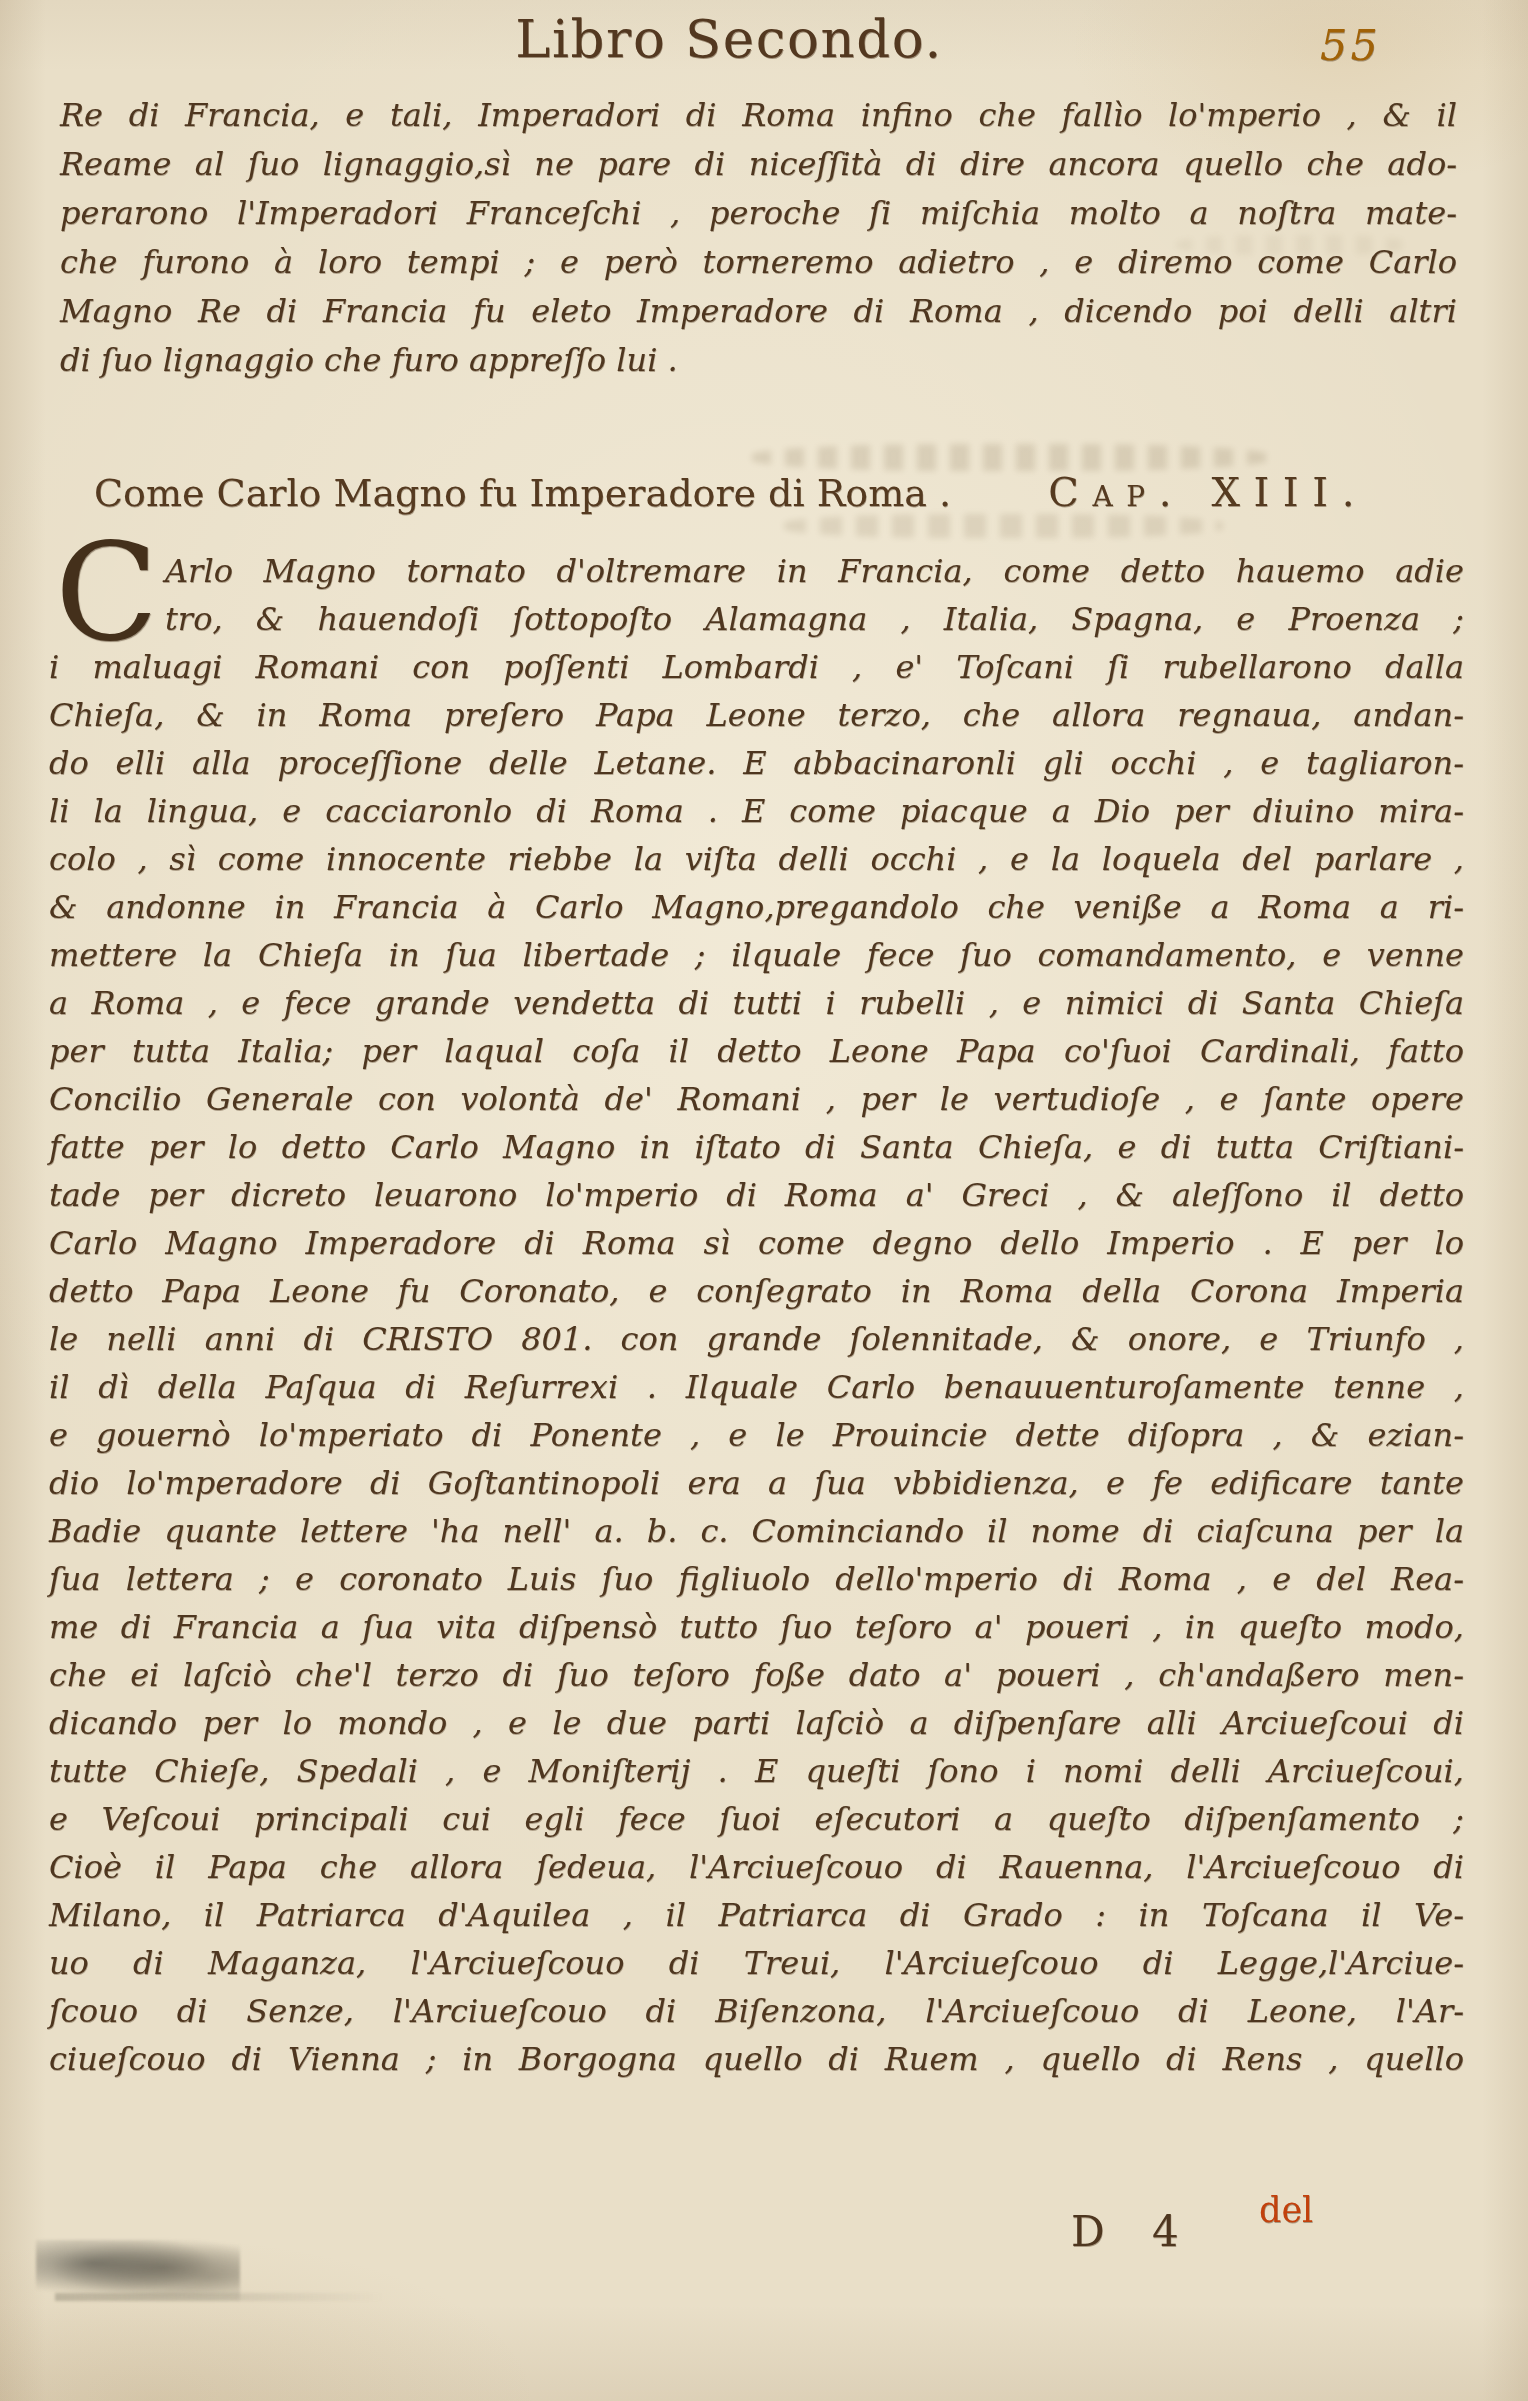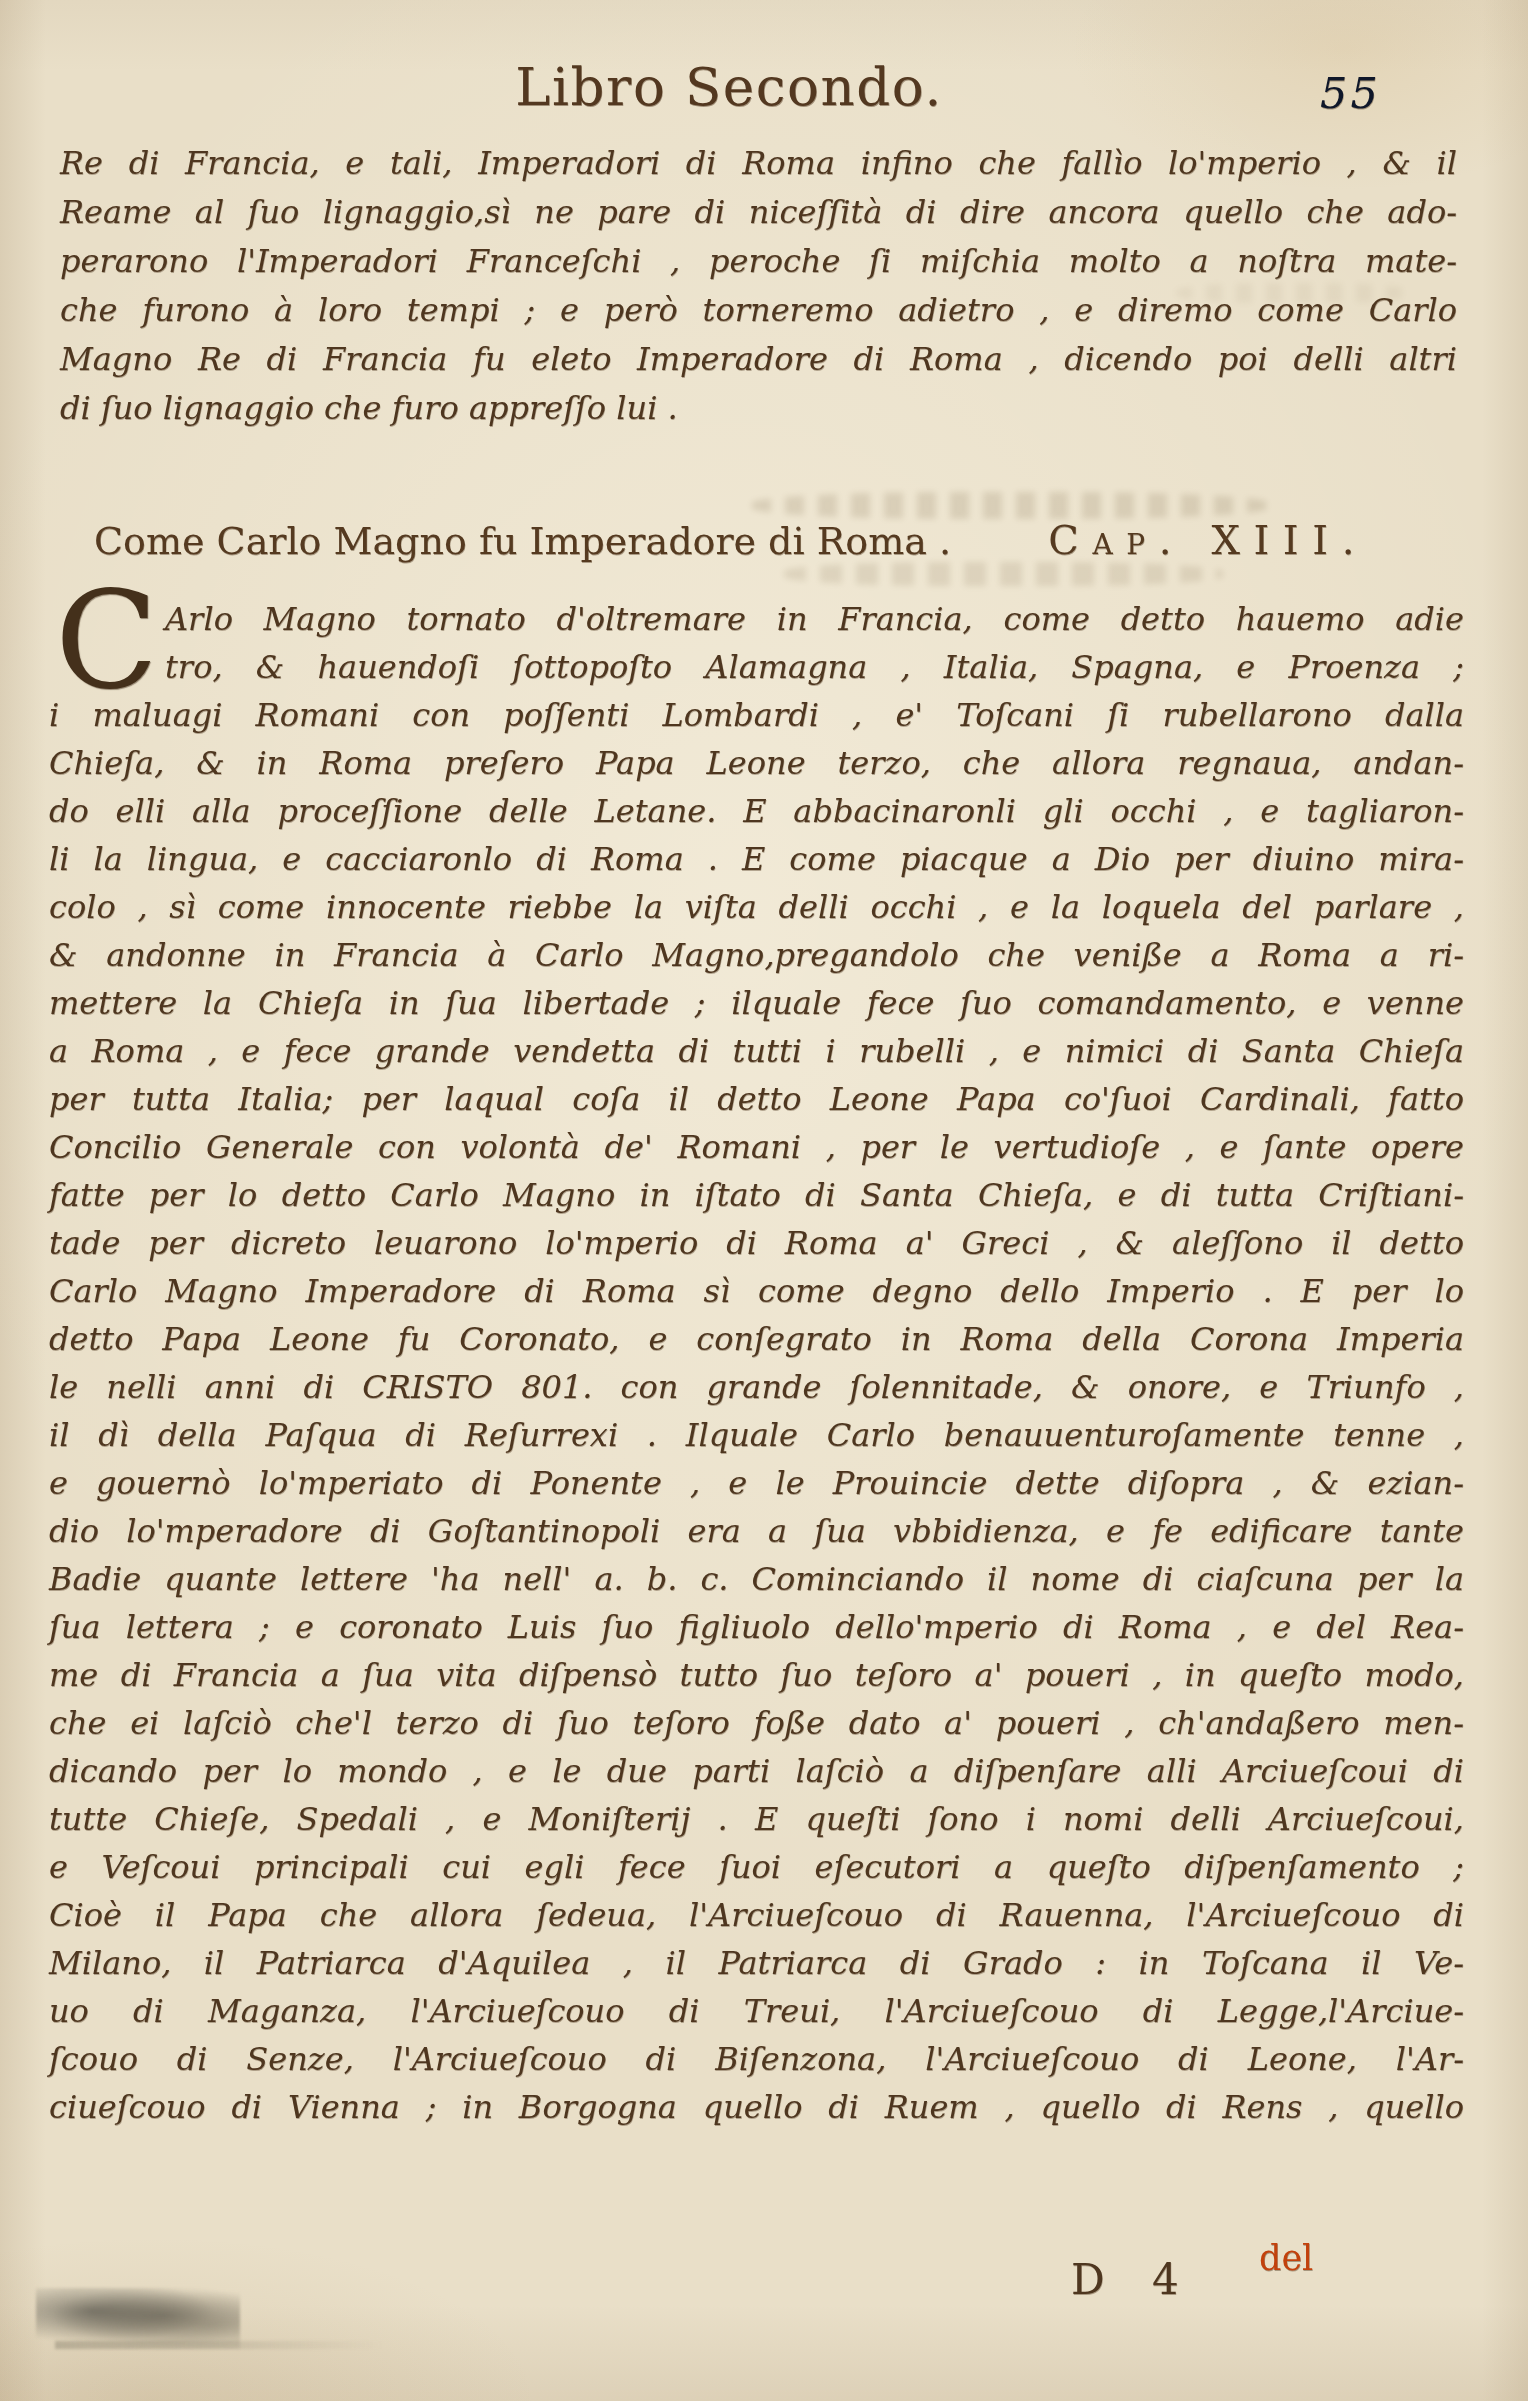--- a/index.html
+++ b/index.html
@@ -10,32 +10,32 @@
     font-family:"DejaVu Serif","Liberation Serif",serif;
     background-color:#e9dfc8;
     background-image:
       radial-gradient(ellipse 1097px 1411px at 48% 38%, rgba(255,251,238,.38), rgba(255,251,238,0) 75%),
       radial-gradient(ellipse 392px 204px at 88% 2%, rgba(196,158,96,.16), transparent 70%),
       radial-gradient(ellipse 549px 235px at 10% 100%, rgba(160,130,80,.14), transparent 70%),
       linear-gradient(90deg, rgba(130,100,60,.14), rgba(130,100,60,0) 3%, rgba(130,100,60,0) 97%, rgba(130,100,60,.12) 100%),
       linear-gradient(0deg, rgba(130,100,60,.12), rgba(130,100,60,0) 4%, rgba(130,100,60,0) 97%, rgba(130,100,60,.06) 100%);
     color:#4e361f;
   }
-  .page{ position:absolute; inset:0;margin-top:48px; }
+  .page{ position:absolute; inset:0; }
 
   .header-title{
     position:absolute; top:7.8px; left:439px; width:580px;
     text-align:center;
     font-size:53px; letter-spacing:1.6px;
     color:#533820;
     text-shadow:0.6px 0.6px 0.6px rgba(70,45,20,.45);
   }
   .page-number{
     position:absolute; top:20.4px; left:1320px;
-    font-style:italic; font-size:43px; color:#0f172a;
+    font-style:italic; font-size:43px; color:#a16207;
     letter-spacing:3.1px;
     text-shadow:0.5px 0.5px 0.5px rgba(70,45,20,.4);
   }
 
   .text-block{ position:absolute; }
   .line{
     height:49px; line-height:49px;
     font-style:italic; font-size:32px;
     text-align:justify; text-align-last:justify;
     white-space:normal; overflow:visible;

